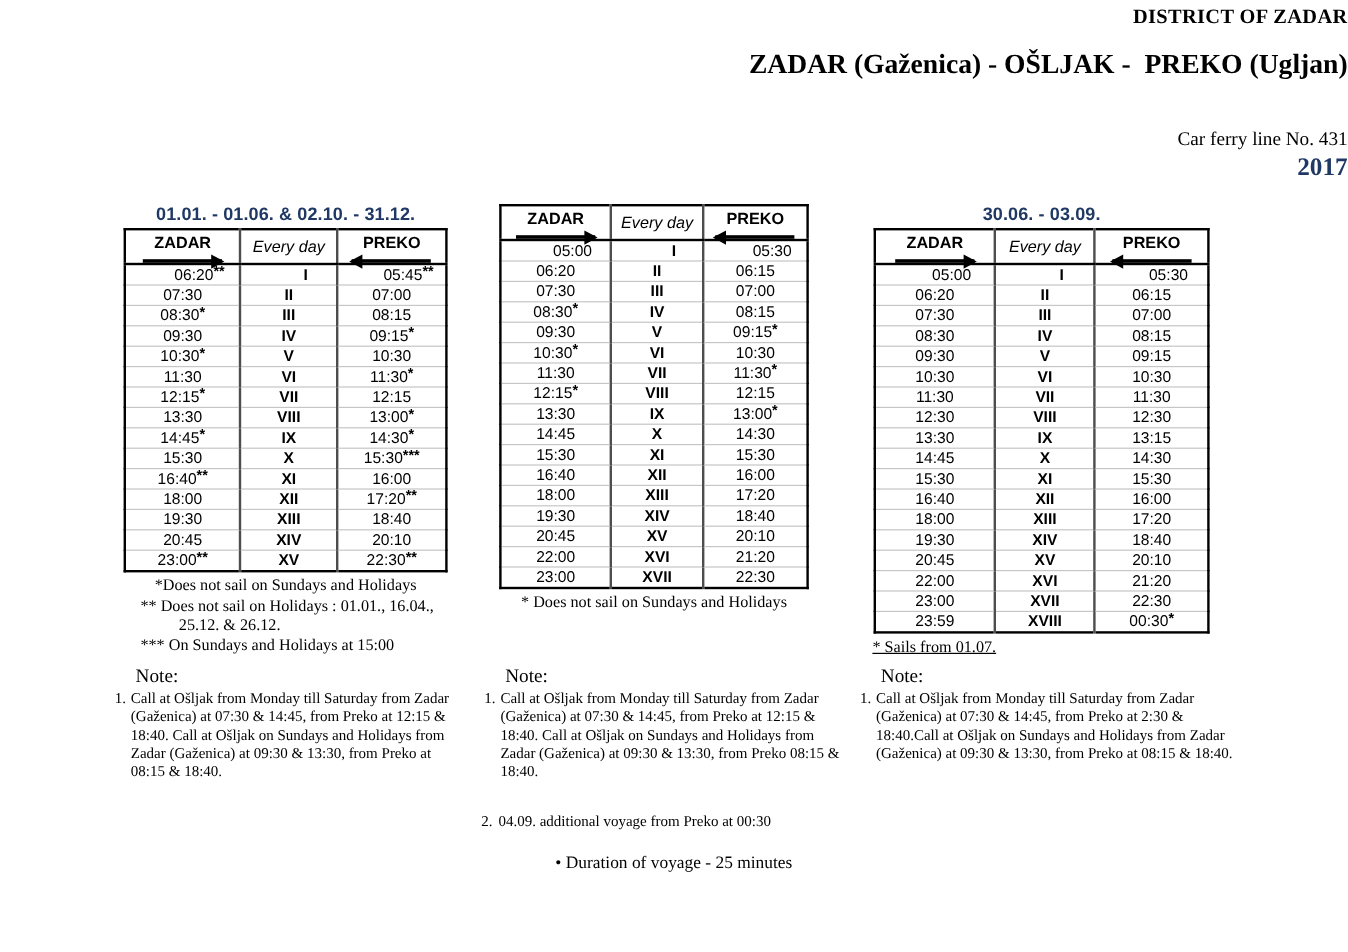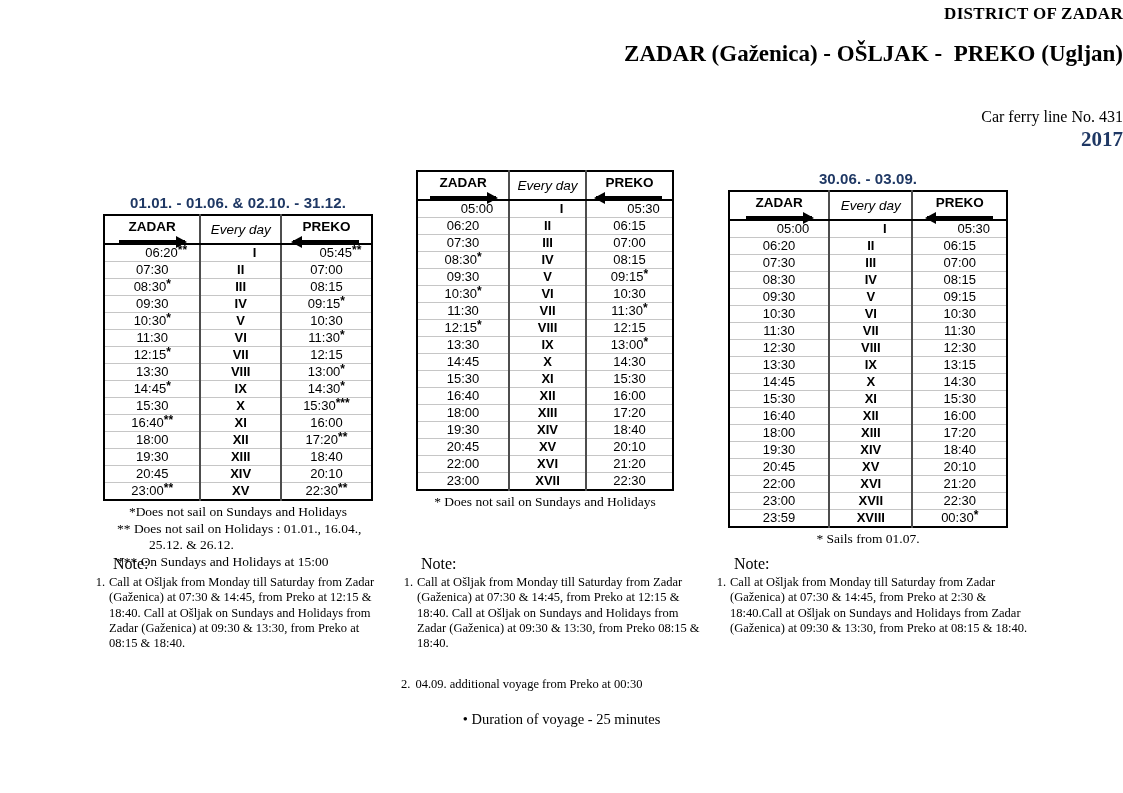--- a/index.html
+++ b/index.html
@@ -10,21 +10,21 @@
     background:#fff; color:#000; overflow:hidden;
     font-family:"Liberation Serif", serif;
   }
   .title { position:absolute; left:0; width:100%; text-align:right; white-space:pre-wrap; }
   .t-district { top:4px;  font-size:17px; font-weight:bold; letter-spacing:0.3px; }
   .t-route    { top:41px; font-size:23px; font-weight:bold; }
   .t-line     { top:108px; font-size:16px; }
   .t-year     { top:127px; font-size:21px; font-weight:bold; color:var(--navy); }
 
   .col { position:absolute; top:170px; }
-  #col-0 { left:88px;  width:300px;margin-top:24px; }
+  #col-0 { left:88px;  width:300px; }
   #col-1 { left:402px; width:286px; }
   #col-2 { left:714px; width:308px; }
 
   .date-range {
     font-family:"Liberation Sans", sans-serif; font-weight:bold; font-size:15px;
     color:var(--navy); text-align:center; margin:0 0 3px 0; letter-spacing:0.1px;
   }
 
   table.tt { border-collapse:collapse; margin:0 auto; background:#fff;
     font-family:"Liberation Sans", sans-serif; border:2px solid #000; }
@@ -49,21 +49,21 @@
   .tt tbody tr:first-child td { border-top:none;padding-left:28px; }
   .tt td.mid { font-weight:bold; }
   .mark { font-weight:bold; font-size:12px; position:relative; top:-3px; letter-spacing:0; }
 
   .footnotes { margin:3px auto 0; font-size:13.5px; line-height:16.5px; }
   #col-0 .footnotes { width:286px; }
   #col-1 .footnotes { width:260px; }
   #col-2 .footnotes { width:282px; }
   .fn-center { text-align:center; }
   .fn-left { text-align:left; padding-left:54px; text-indent:-32px; }
-  .fn-right { text-align:center; }
+  .fn-right { text-align:left;text-decoration:underline; }
 
   .notes { position:absolute; top:556px; font-size:12.5px; line-height:15.2px; }
   #notes-0 { left:95px;  width:292px; }
   #notes-1 { left:403px; width:302px; }
   #notes-2 { left:716px; width:314px; }
   .note-label { margin:0 0 4px 18px; font-size:16px; }
   .note-item { display:flex; }
   .note-num { flex:0 0 14px; text-align:right; padding-right:4px; }
   .note-text { flex:1; }
 

